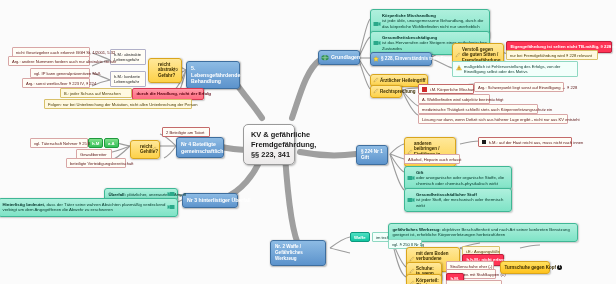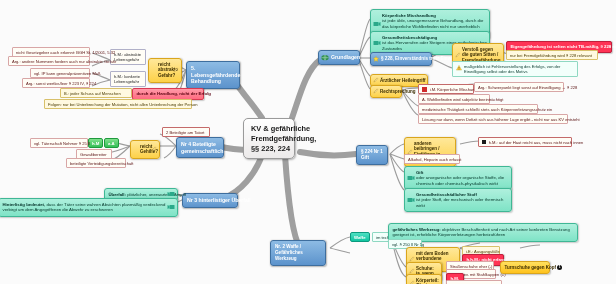--- a/index.html
+++ b/index.html
@@ -194,24 +194,24 @@
       <path d="M460,230 C468,226 474,224 480,224"></path>
       <path d="M460,230 C468,232 474,234 480,235"></path>
       <path d="M460,248 C468,245 474,244 480,243"></path>
       <path d="M460,248 C468,252 474,255 480,256"></path>
       <path d="M520,248 C528,246 534,245 540,245"></path>
       <path d="M460,268 C468,266 474,265 480,265"></path>
       <path d="M460,268 C468,272 474,275 480,277"></path>
     </g>
   </svg>
 
-  <div class="node central" style="left:243px; top:118px; width:52px;">
+  <div class="node central" style="left:243px; top:124px; width:52px;">
     <div>KV &amp; gefährliche</div>
     <div>Fremdgefährdung,</div>
-    <div>§§ 223, 224</div>
+    <div>§§ 223, 341</div>
   </div>
 
   <div class="node blue" style="left:318px; top:50px; width:42px; padding-left:12px;">
     <span class="icon-slot">
       <svg class="ic glob-ic" viewBox="0 0 16 12">
           <ellipse cx="8" cy="6" rx="7.3" ry="5.3" fill="#2f8f4f"></ellipse>
           <path d="M1 6h14M8 1c2.4 2.6 2.4 7.4 0 10M8 1C5.6 3.6 5.6 8.4 8 11" stroke="#bfe8cc" fill="none" stroke-width="1"></path>
         </svg>
     </span>
     <span>Grundlagen</span>

